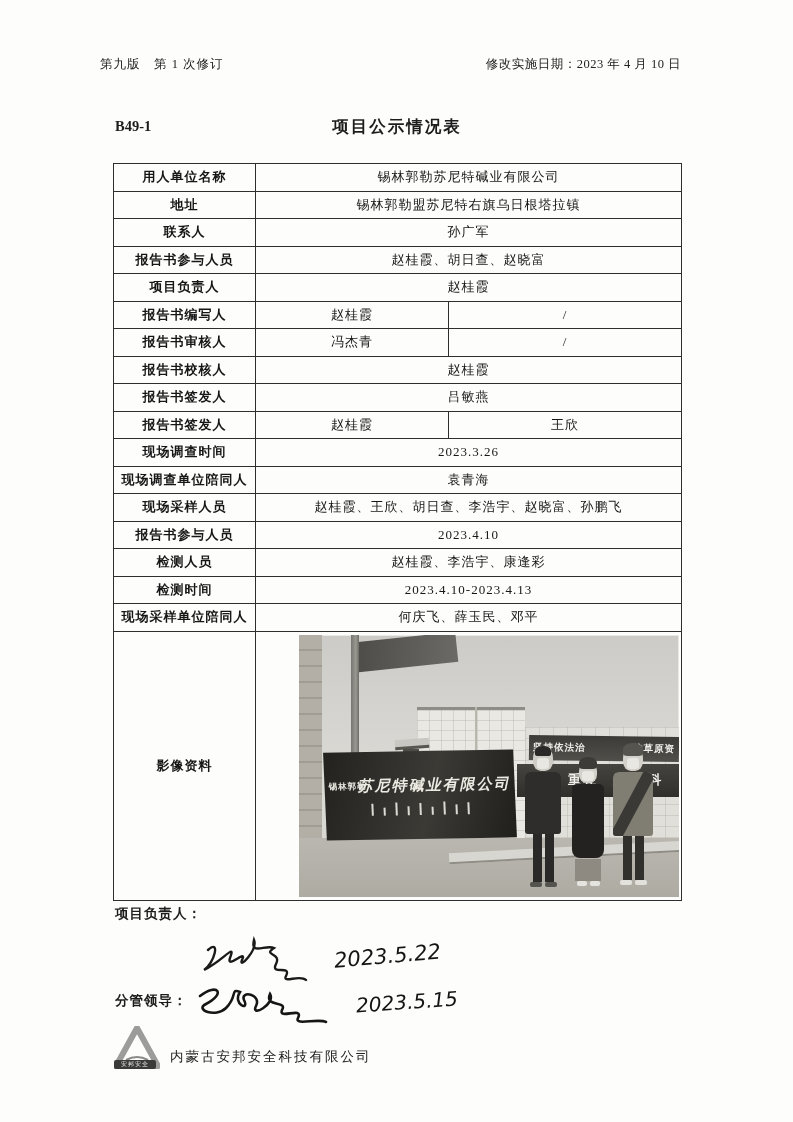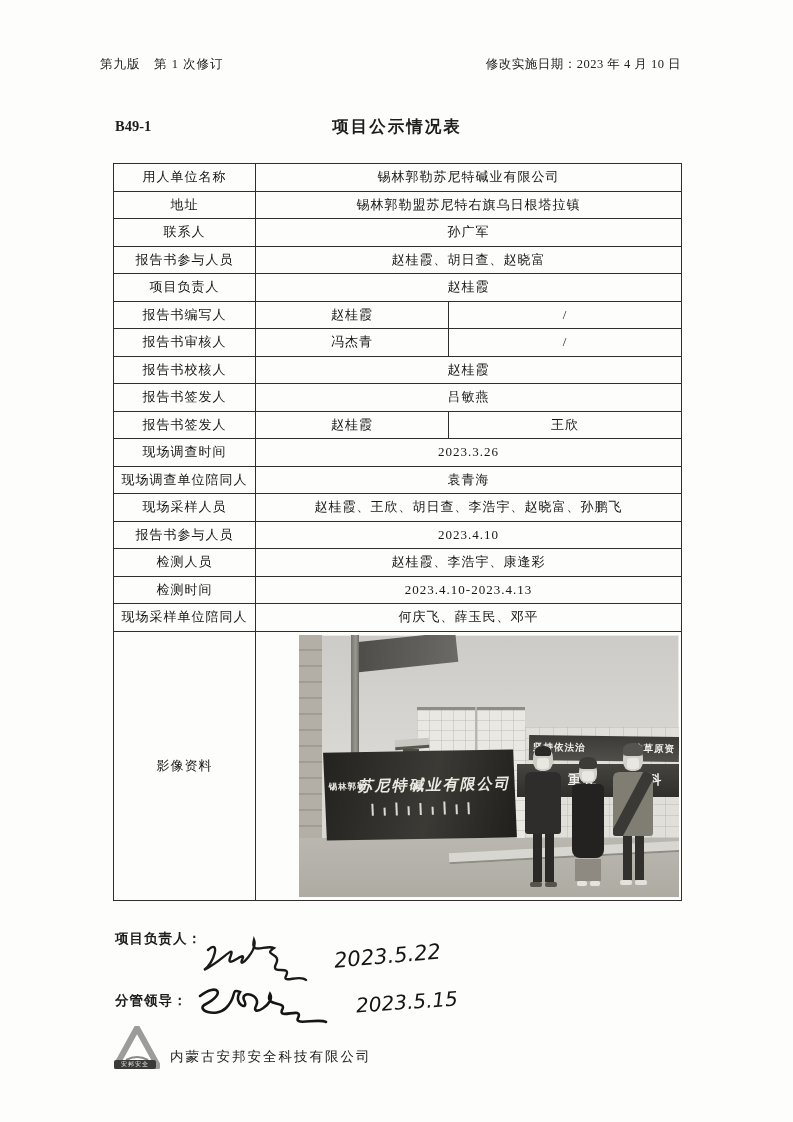--- a/index.html
+++ b/index.html
@@ -27,21 +27,21 @@
     font-size:13px;
     text-align:center;
     vertical-align:middle;
     padding:0 4px;
     letter-spacing:1px;
     color:#161616;
     overflow:hidden;
     white-space:nowrap;
   }
   table.main tr{height:27.5px;}
-  td.lbl{font-weight:normal;letter-spacing:1px;margin-top:15px;}
+  td.lbl{font-weight:bold;letter-spacing:1px;margin-top:15px;}
   tr.photo-row{height:270px;}
   td.photo-cell{padding:0;}
   
   .photo{
     position:relative;width:380px;height:262px;
     margin:3px 0 3px 39px;
     background:linear-gradient(#cccbc7,#dbdad5 55%,#d6d4cf);
     overflow:hidden;
     box-shadow:0 0 0 1px #e9e8e4 inset;
   }
@@ -278,21 +278,21 @@
                   <div class="p-shoe" style="width:12px;background:#e3e1db"></div>
                   <div class="p-shoe" style="width:12px;background:#e3e1db"></div>
                 </div>
           </div>
         </div>
       </td>
     </tr>
   </tbody>
     </table>
 
-  <div class="sig-row" style="top:930px">项目负责人：</div>
+  <div class="sig-row" style="top:905px">项目负责人：</div>
   <svg class="sig-svg" style="left:196px;top:930px" width="125" height="60" viewBox="0 0 125 60">
     <path d="M12 20 C 25 8, 18 34, 8 40 C 28 30, 40 12, 34 28 C 30 40, 52 18, 46 30 C 42 40, 62 20, 58 10 C 54 26, 70 14, 78 18 C 66 26, 86 22, 80 34 C 74 46, 96 34, 90 46 C 86 54, 104 44, 110 50" fill="none" stroke="#1a1a1a" stroke-width="2.4" stroke-linecap="round"></path>
   </svg>
   <div class="sig-date" style="left:334px;top:944px;font-size:21px;transform:rotate(-5deg)">2023.5.22</div>
 
   <div class="sig-row" style="top:992px">分管领导：</div>
   <svg class="sig-svg" style="left:192px;top:978px" width="150" height="58" viewBox="0 0 150 58">
     <path d="M8 18 C 26 4, 34 16, 14 26 C 2 32, 24 40, 34 30 C 46 18, 38 10, 48 14 C 40 26, 58 34, 52 22 C 48 12, 70 16, 64 28 C 58 40, 84 26, 78 16 C 72 30, 96 22, 90 32 C 86 42, 112 28, 106 40 C 102 48, 126 40, 134 44" fill="none" stroke="#161616" stroke-width="2.6" stroke-linecap="round"></path>
   </svg>
   <div class="sig-date" style="left:356px;top:990px;font-size:20px;transform:rotate(-4deg)">2023.5.15</div>

